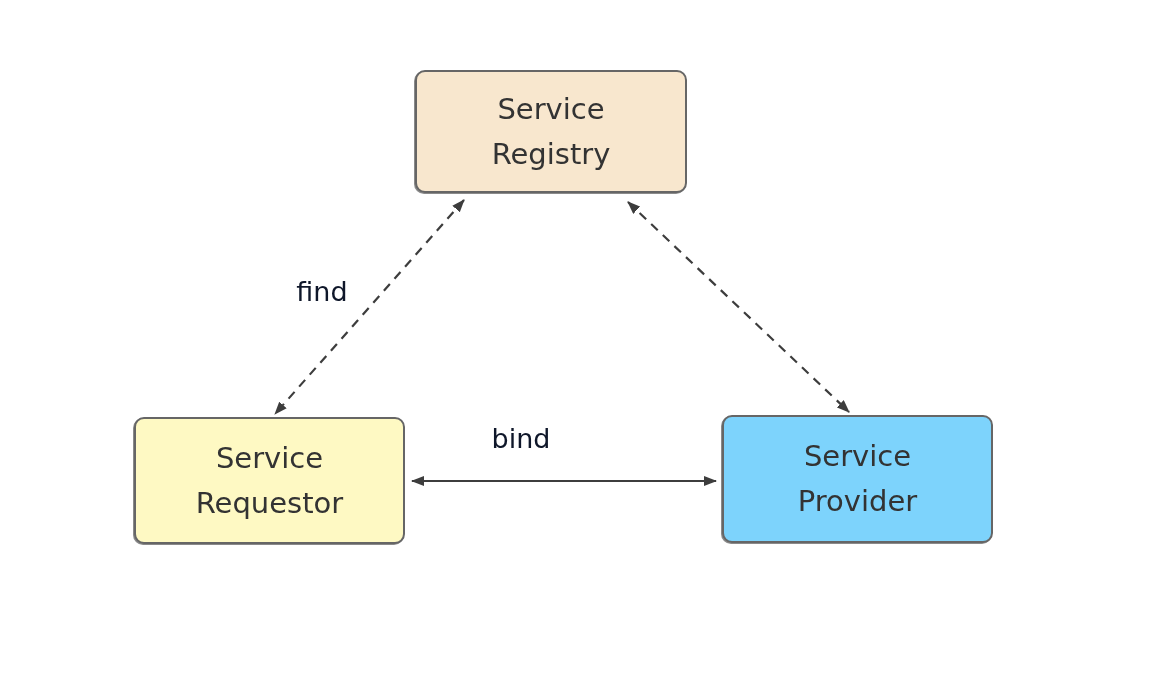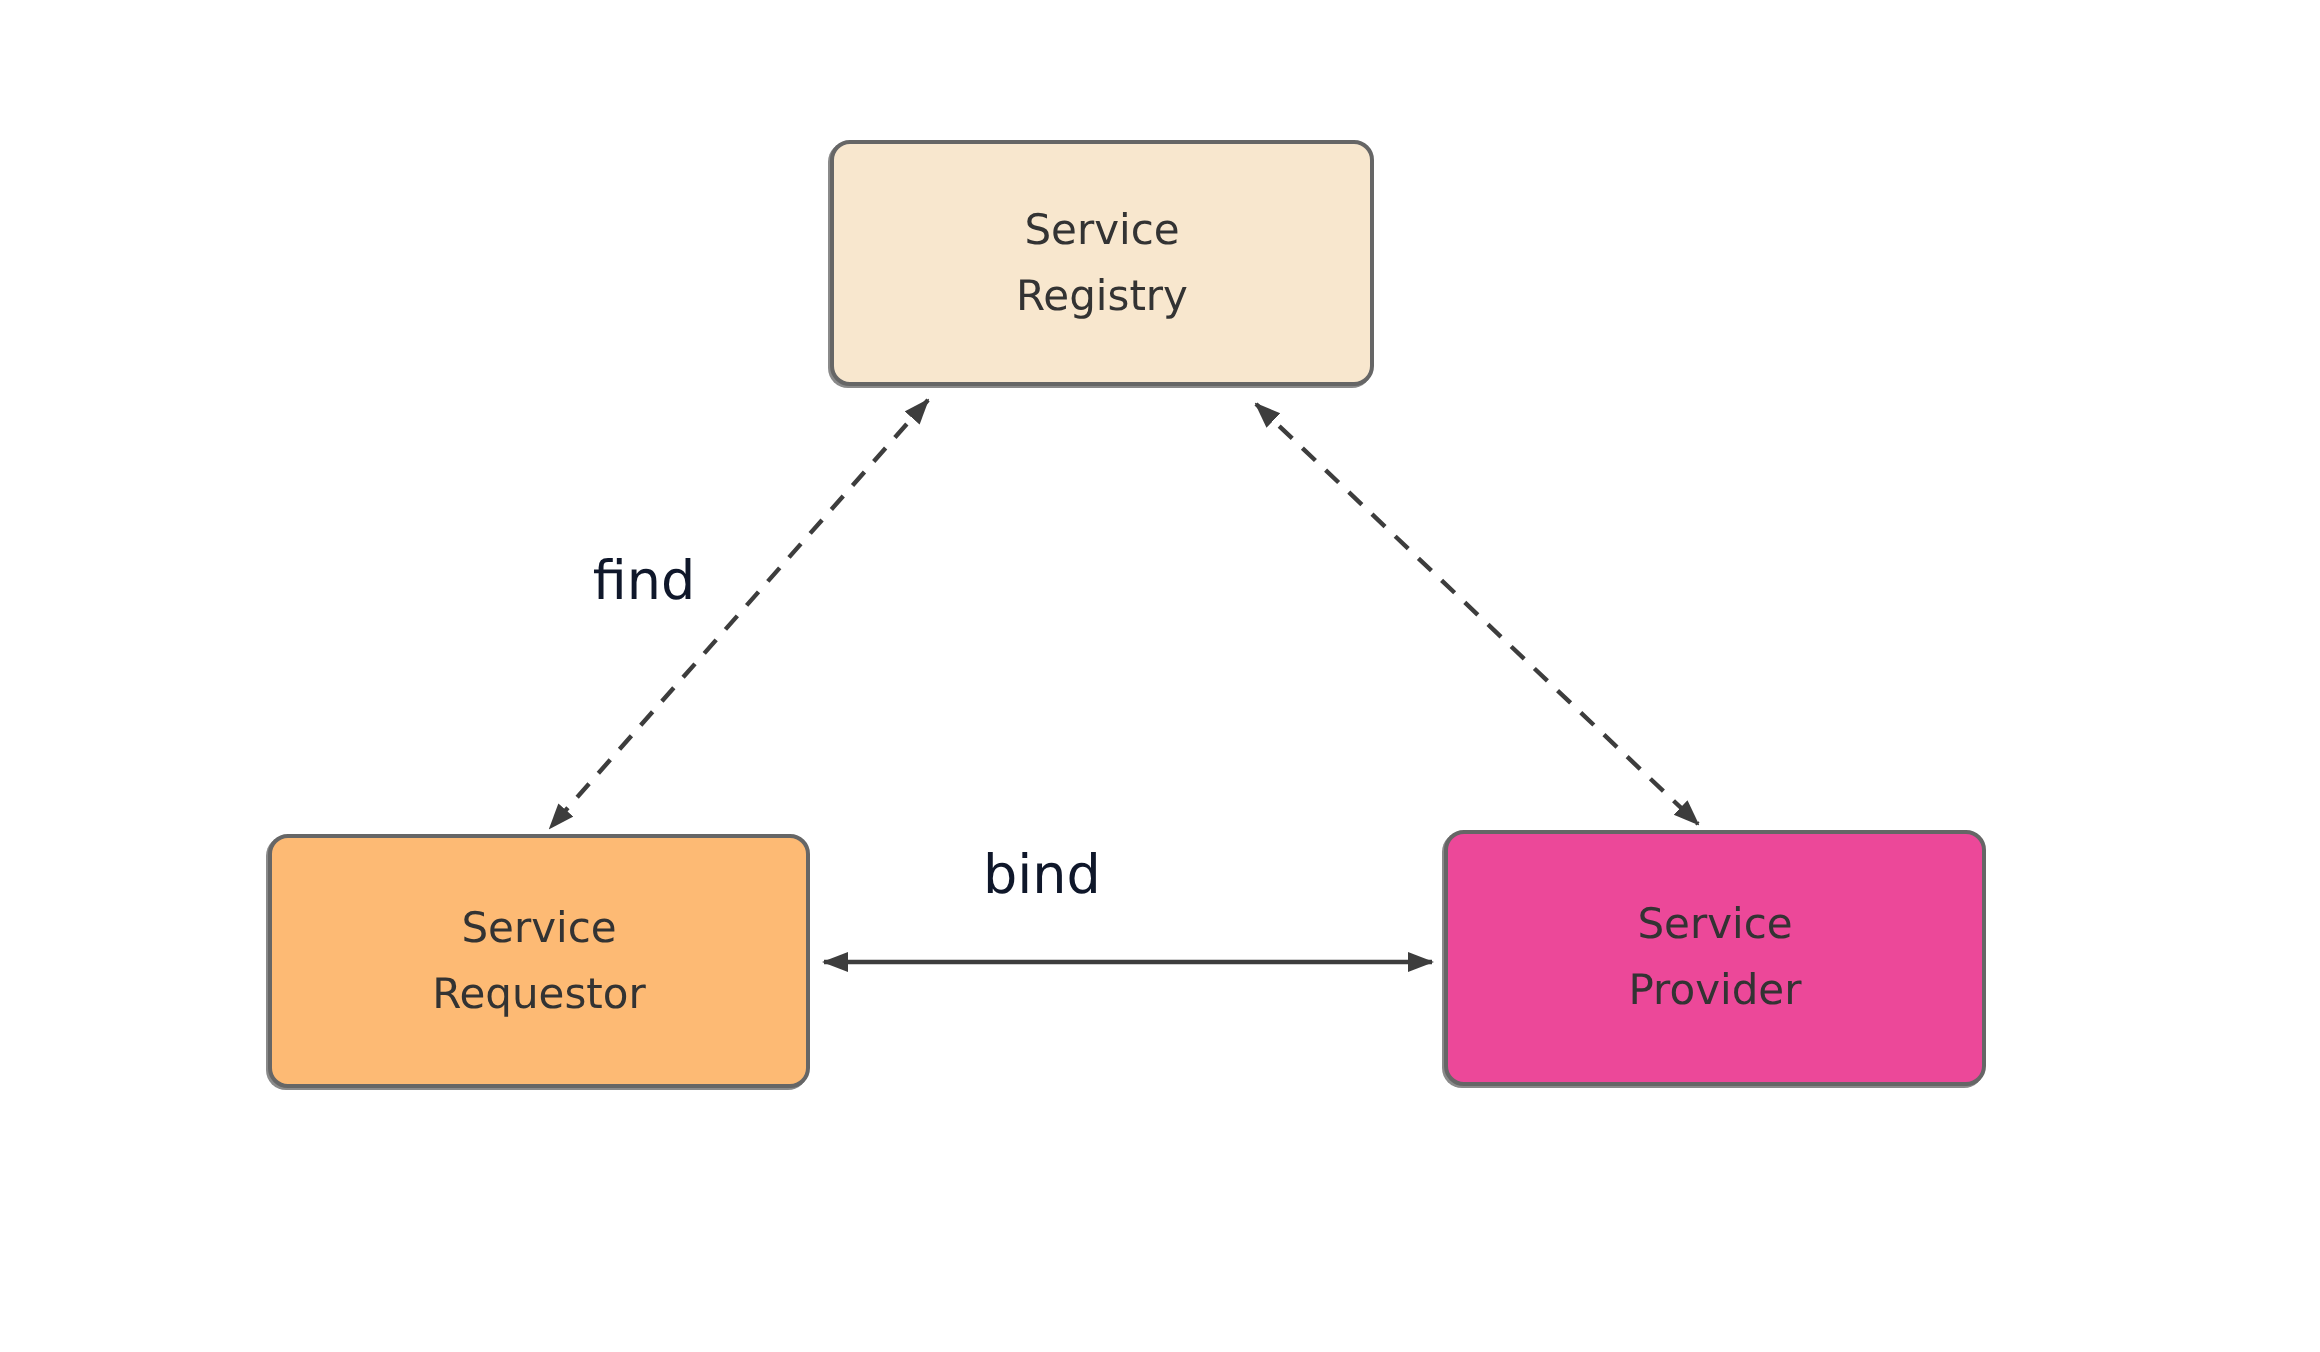--- a/index.html
+++ b/index.html
@@ -24,49 +24,49 @@
   }
   .node {
     position: absolute;
     display: flex;
     align-items: center;
     justify-content: center;
     border: 2.5px solid #666666;
     border-radius: 10px;
     box-shadow: -1px 1px 0 #8a8a8a;
     color: #333333;
-    font-size: 21px;
+    font-size: 29px;
     line-height: 1.55;
     text-align: center;
     box-sizing: border-box;
   }
   .node .node-label {
     display: inline-block;
     width: 170px; 
   }
   .node-registry {
     left: 415px;
     top: 70px;
     width: 272px;
     height: 123px;
     background: #f8e7ce;
   }
   .node-requestor {
     left: 134px;
     top: 417px;
     width: 271px;
     height: 127px;
-    background: #fdba74;
+    background: #fef9c3;
   }
   .node-provider {
     left: 722px;
     top: 415px;
     width: 271px;
     height: 128px;
-    background: #ec4899;
+    background: #7dd3fc;
   }
   .edge-label {
     position: absolute;
     transform: translate(-50%, -50%);
     color: #0f172a;
     font-size: 27px;
     white-space: nowrap;
     background: transparent;
   }
   .edge-label-find     { left: 322px; top: 291px; }

